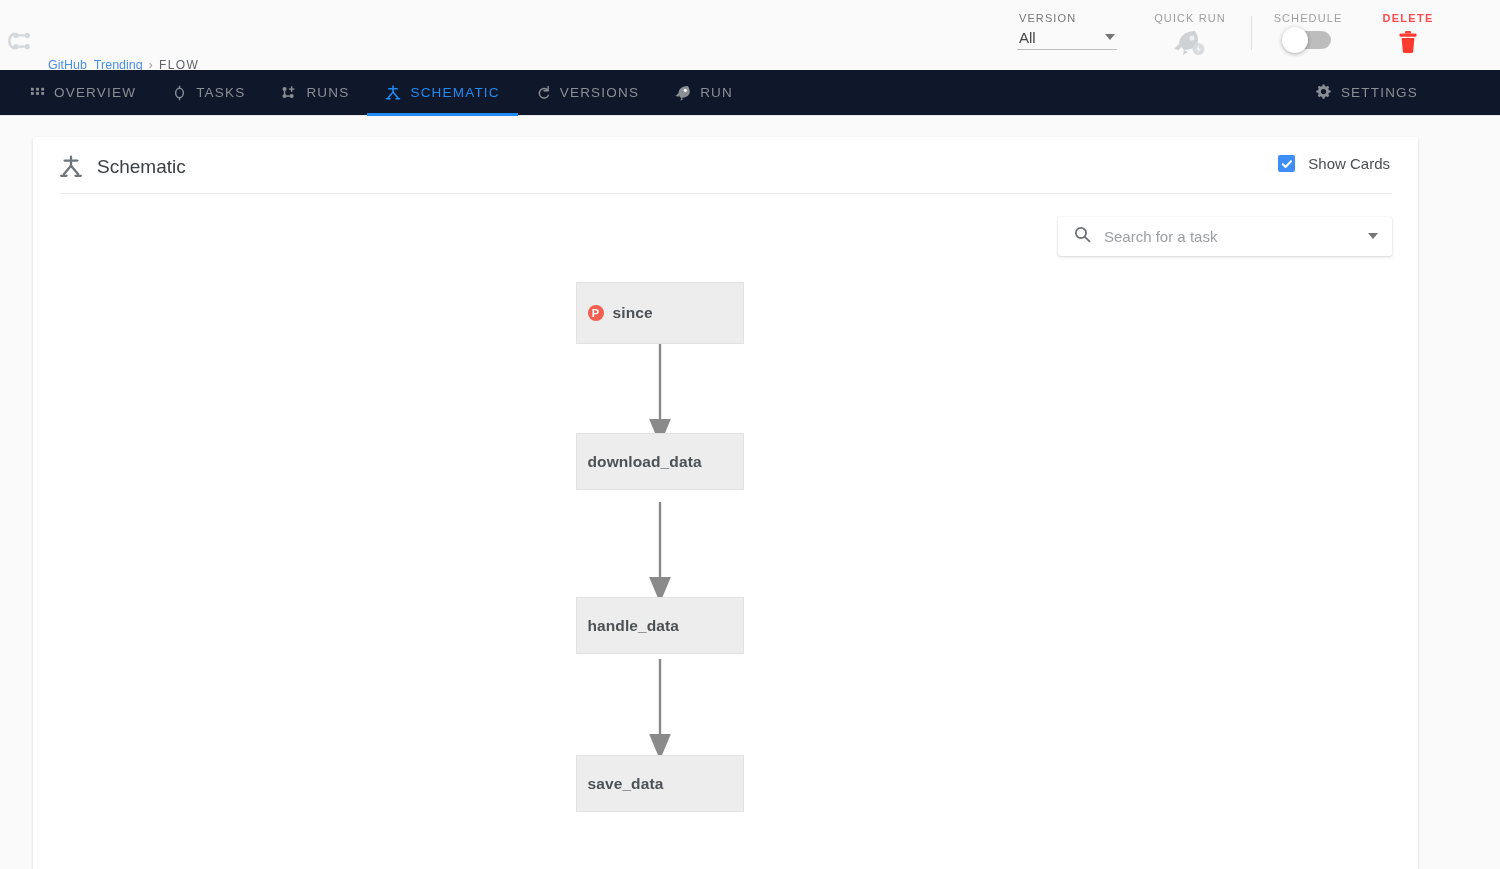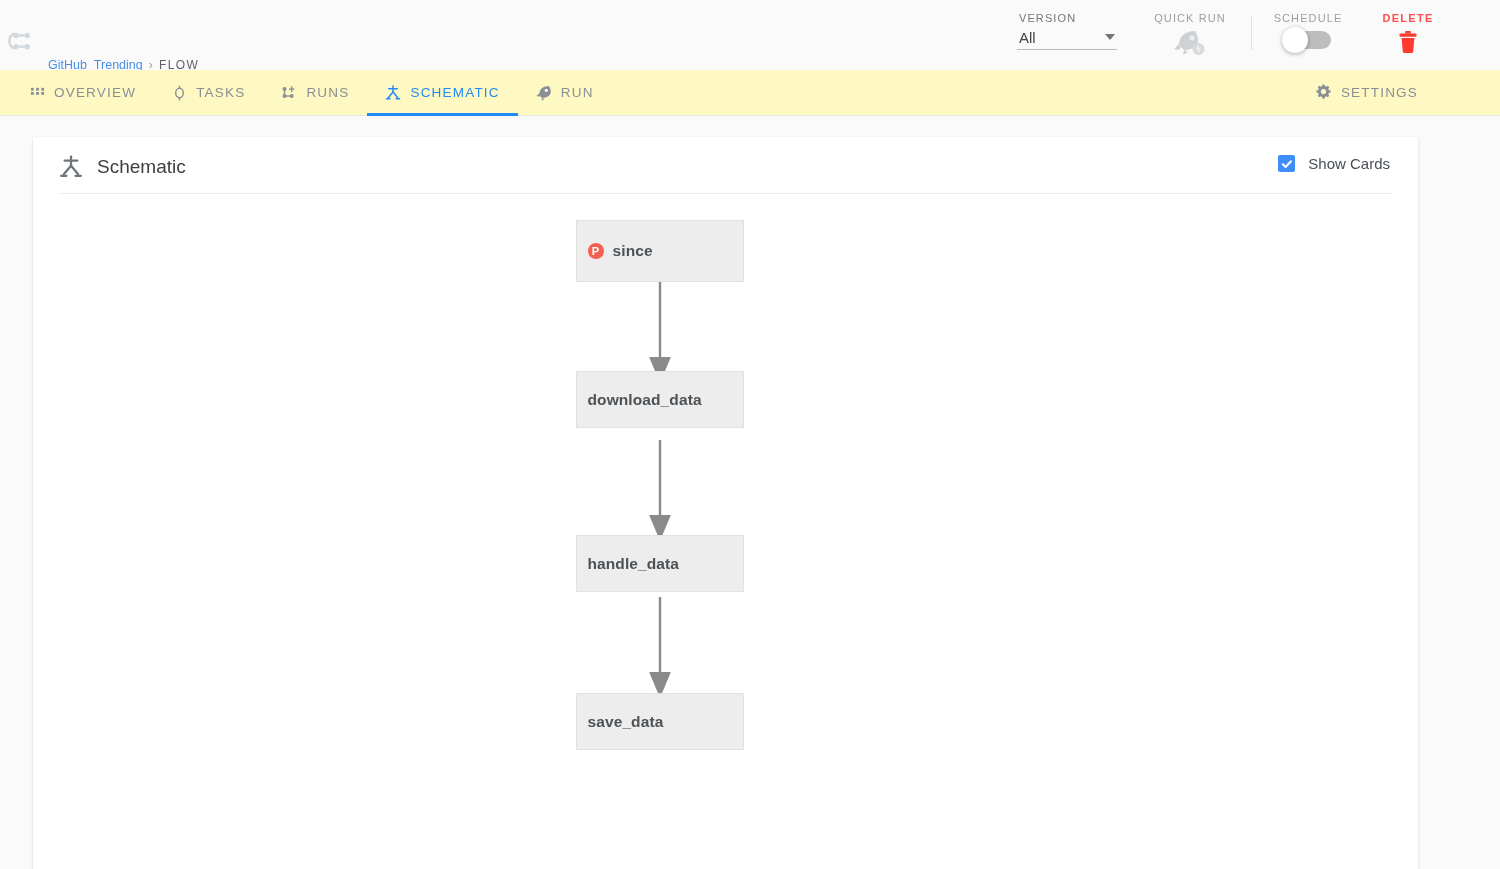--- a/index.html
+++ b/index.html
@@ -138,21 +138,21 @@
 
   
   .delete-ctl { margin-right: 62px; width: 60px; }
   .delete-ctl .ctl-label { color: #ff4d4f; font-weight: 700; letter-spacing: 1.3px; }
   .trash { margin-top: 6px; }
 
   
   .tabbar {
     position: relative;
     height: 46px;
-    background: #fef9c3;
+    background: #0f172a;
     border-bottom: 1px solid #e8e8e8;
     display: flex;
     align-items: stretch;
     padding-left: 12px;
   }
   .tab {
     display: flex;
     align-items: center;
     gap: 9px;
     padding: 0 18px;
@@ -413,20 +413,29 @@
         <line x1="4.2" y1="4.2" x2="13.8" y2="4.2"></line>
         <line x1="9" y1="8" x2="3.6" y2="14.4"></line>
         <line x1="9" y1="8" x2="14.4" y2="14.4"></line>
         <line x1="1.6" y1="15.6" x2="5.6" y2="15.6"></line>
         <line x1="12.4" y1="15.6" x2="16.4" y2="15.6"></line>
       </svg>
     </span>
     <span>SCHEMATIC</span>
   </div>
 
+  <div class="tab">
+    <span class="ticon">
+      <svg width="15" height="16" viewBox="0 0 16 18" fill="none" stroke="currentColor" stroke-width="1.6">
+        <path d="M13 6 A5.4 5.4 0 1 0 13.6 11.6" stroke-linecap="round"></path>
+        <path d="M13.2 1.6 L13.2 6.4 L8.6 6.4" stroke-linecap="round" stroke-linejoin="round"></path>
+      </svg>
+    </span>
+    <span>VERSIONS</span>
+  </div>
 
   <div class="tab">
     <span class="ticon">
       <svg width="16" height="16" viewBox="0 0 18 18" fill="currentColor">
         <path d="M4 9 C4 4.4 8 1 14.5 1 C16 3.4 16.6 5.6 16.6 7.6 C16.6 12 12 14.6 6.8 14.6 L5 12.8 Z"></path>
         <path d="M4 9 L0.6 12.4 L3.8 13.2 L5 11.2 Z"></path>
         <path d="M6.8 14.6 L6.2 17.6 L9.4 15.8 Z"></path>
         <circle cx="11.6" cy="6" r="1.8" fill="#fff"></circle>
       </svg>
     </span>
@@ -466,20 +475,32 @@
       <div class="show-cards">
         <span class="cbox">
           <svg width="12" height="12" viewBox="0 0 12 12" fill="none" stroke="#fff" stroke-width="2" stroke-linecap="round" stroke-linejoin="round">
             <polyline points="1.8,6.2 4.6,9 10,3.2"></polyline>
           </svg>
         </span>
         <span class="show-cards-label">Show Cards</span>
       </div>
     </div>
 
+    <div class="search-row">
+      <div class="search-box">
+        <span>
+          <svg width="17" height="17" viewBox="0 0 18 18" fill="none" stroke="#6c7176" stroke-width="1.9" stroke-linecap="round">
+            <circle cx="7.4" cy="7.4" r="5.4"></circle>
+            <line x1="11.5" y1="11.5" x2="16.4" y2="16.4"></line>
+          </svg>
+        </span>
+        <span class="search-ph">Search for a task</span>
+        <span class="caret"></span>
+      </div>
+    </div>
 
     <div class="graph">
 
       <svg class="edge" style="left:0; top:26px;" width="300" height="545" fill="none">
         <defs>
           <marker id="ah" markerWidth="12" markerHeight="10" refX="5.6" refY="5" orient="auto">
             <polygon points="0,0.4 11,5 0,9.6" fill="#8a8a8a"></polygon>
           </marker>
         </defs>
         <line x1="84" y1="62" x2="84" y2="150" stroke="#8a8a8a" stroke-width="2.4" marker-end="url(#ah)"></line>

